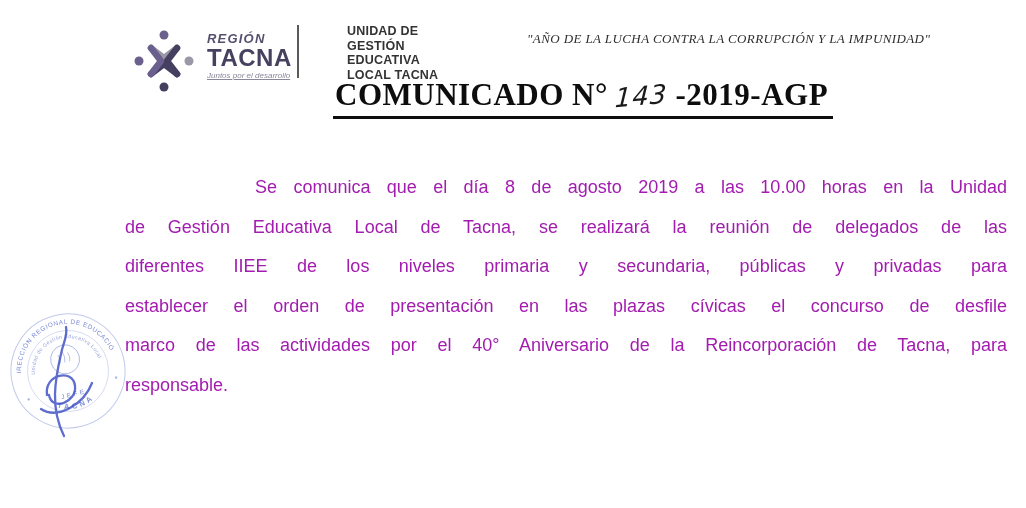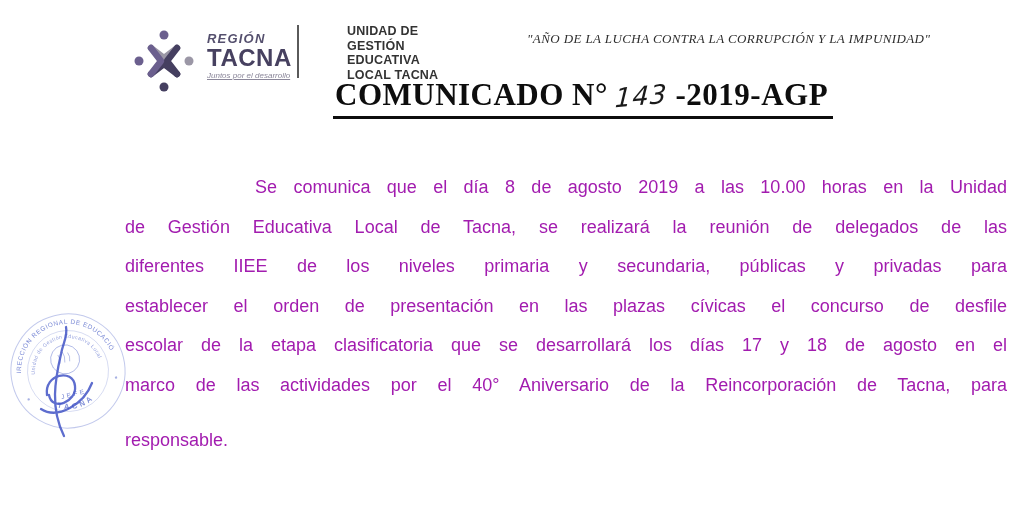--- a/index.html
+++ b/index.html
@@ -26,21 +26,21 @@
   }
   .doc-title .hand-number{
     display:inline-block;font-family:"DejaVu Sans",sans-serif;font-style:italic;font-weight:400;
     font-size:26px;color:#1a1a1a;transform:rotate(-5deg) skewX(-8deg);margin:0 8px 0 7px;
     letter-spacing:1px;
   }
   
   .doc-body{position:absolute;left:125px;top:168px;width:882px;font-size:18px;color:#a21caf;}
   .body-line{line-height:39.5px;text-align:justify;text-align-last:justify;white-space:normal;}
   .body-line.first{text-indent:130px;}
-  .body-line.last{text-align-last:left;margin-top:16px;}
+  .body-line.last{text-align-last:left;}
   
   .stamp{position:absolute;left:0px;top:296px;}
 </style>
 </head>
 <body>
 
 <div class="page">
 
   <svg class="logo-icon" width="74" height="70" viewBox="0 0 74 70">
     <g fill="none" stroke-linecap="round" stroke-linejoin="round" stroke-width="6.5">
@@ -74,21 +74,20 @@
 
   <div class="doc-title">
     <span>COMUNICADO N°</span><span class="hand-number">143</span><span>-2019-AGP</span>
   </div>
 
   <div class="doc-body">
     <div class="body-line first">Se comunica que el día 8 de agosto 2019 a las 10.00 horas en la Unidad</div>
     <div class="body-line">de Gestión Educativa Local de Tacna, se realizará la reunión de delegados de las</div>
     <div class="body-line">diferentes IIEE de los niveles primaria y secundaria, públicas y privadas para</div>
     <div class="body-line">establecer el orden de presentación en las plazas cívicas el concurso de desfile</div>
-    <div class="body-line">escolar de la etapa clasificatoria que se desarrollará los días 17 y 18 de agosto en el</div>
     <div class="body-line">marco de las actividades por el 40° Aniversario de la Reincorporación de Tacna, para</div>
     <div class="body-line last">responsable.</div>
   </div>
 
   <svg class="stamp" width="140" height="155" viewBox="0 0 140 155">
     <defs>
       <path id="arcOuter" d="M21.7 66.8 A47 47 0 0 1 114.3 66.8"></path>
       <path id="arcBottom" d="M36.9 96.8 A38 38 0 0 0 99.1 96.8"></path>
       <path id="arcInner" d="M35.5 80.7 A33 33 0 1 1 100.5 80.7"></path>
     </defs>

